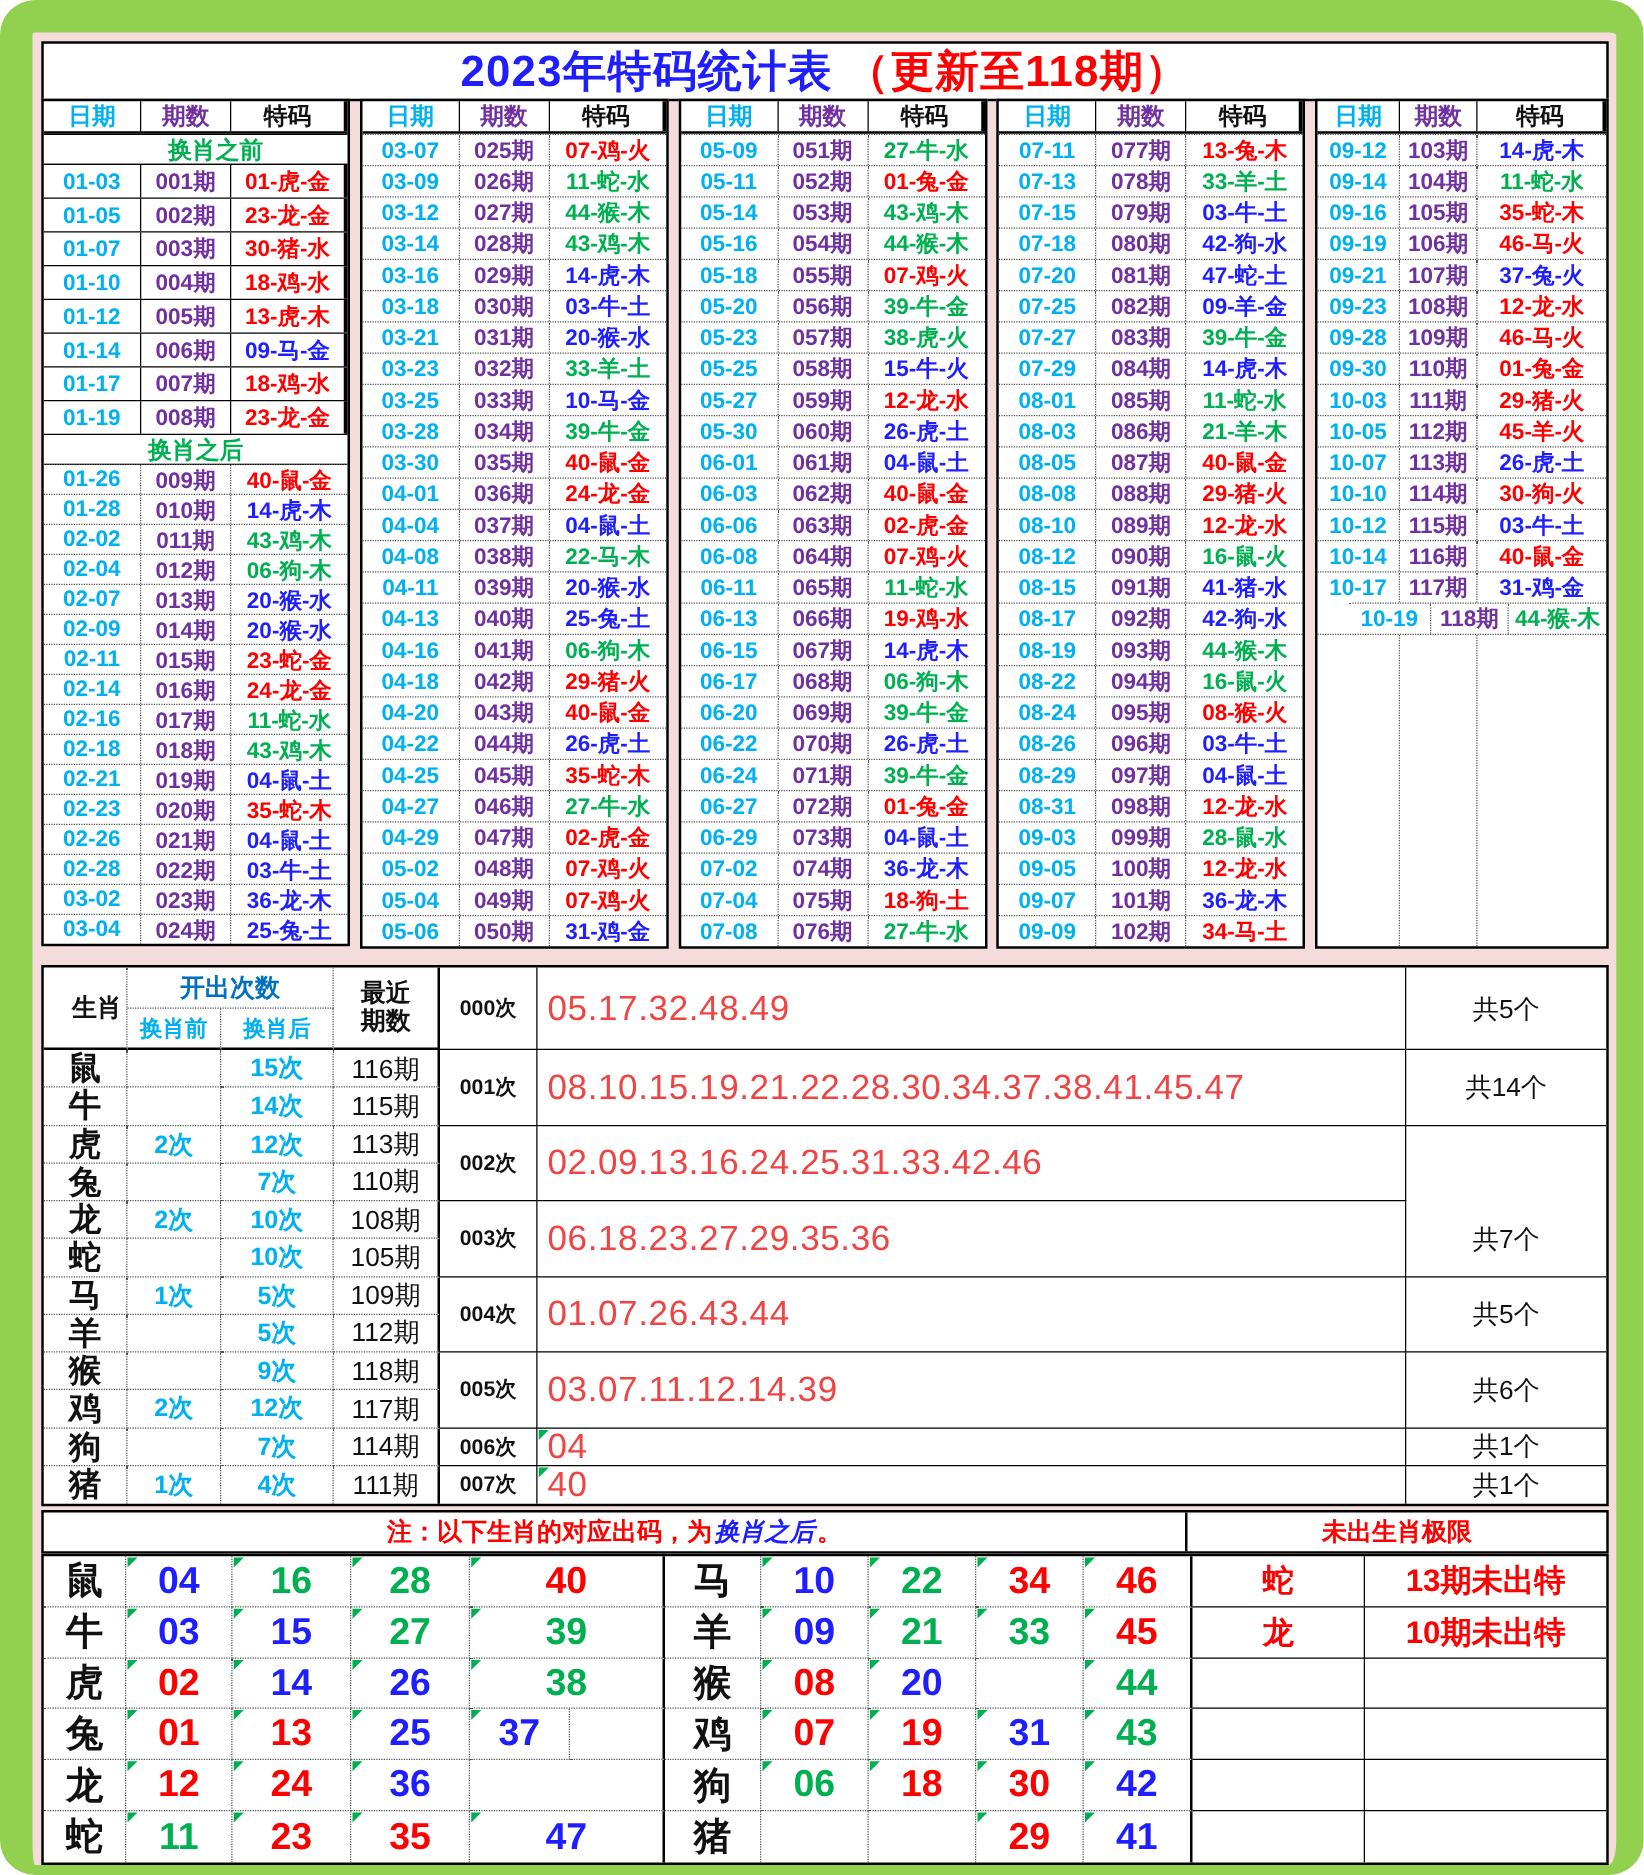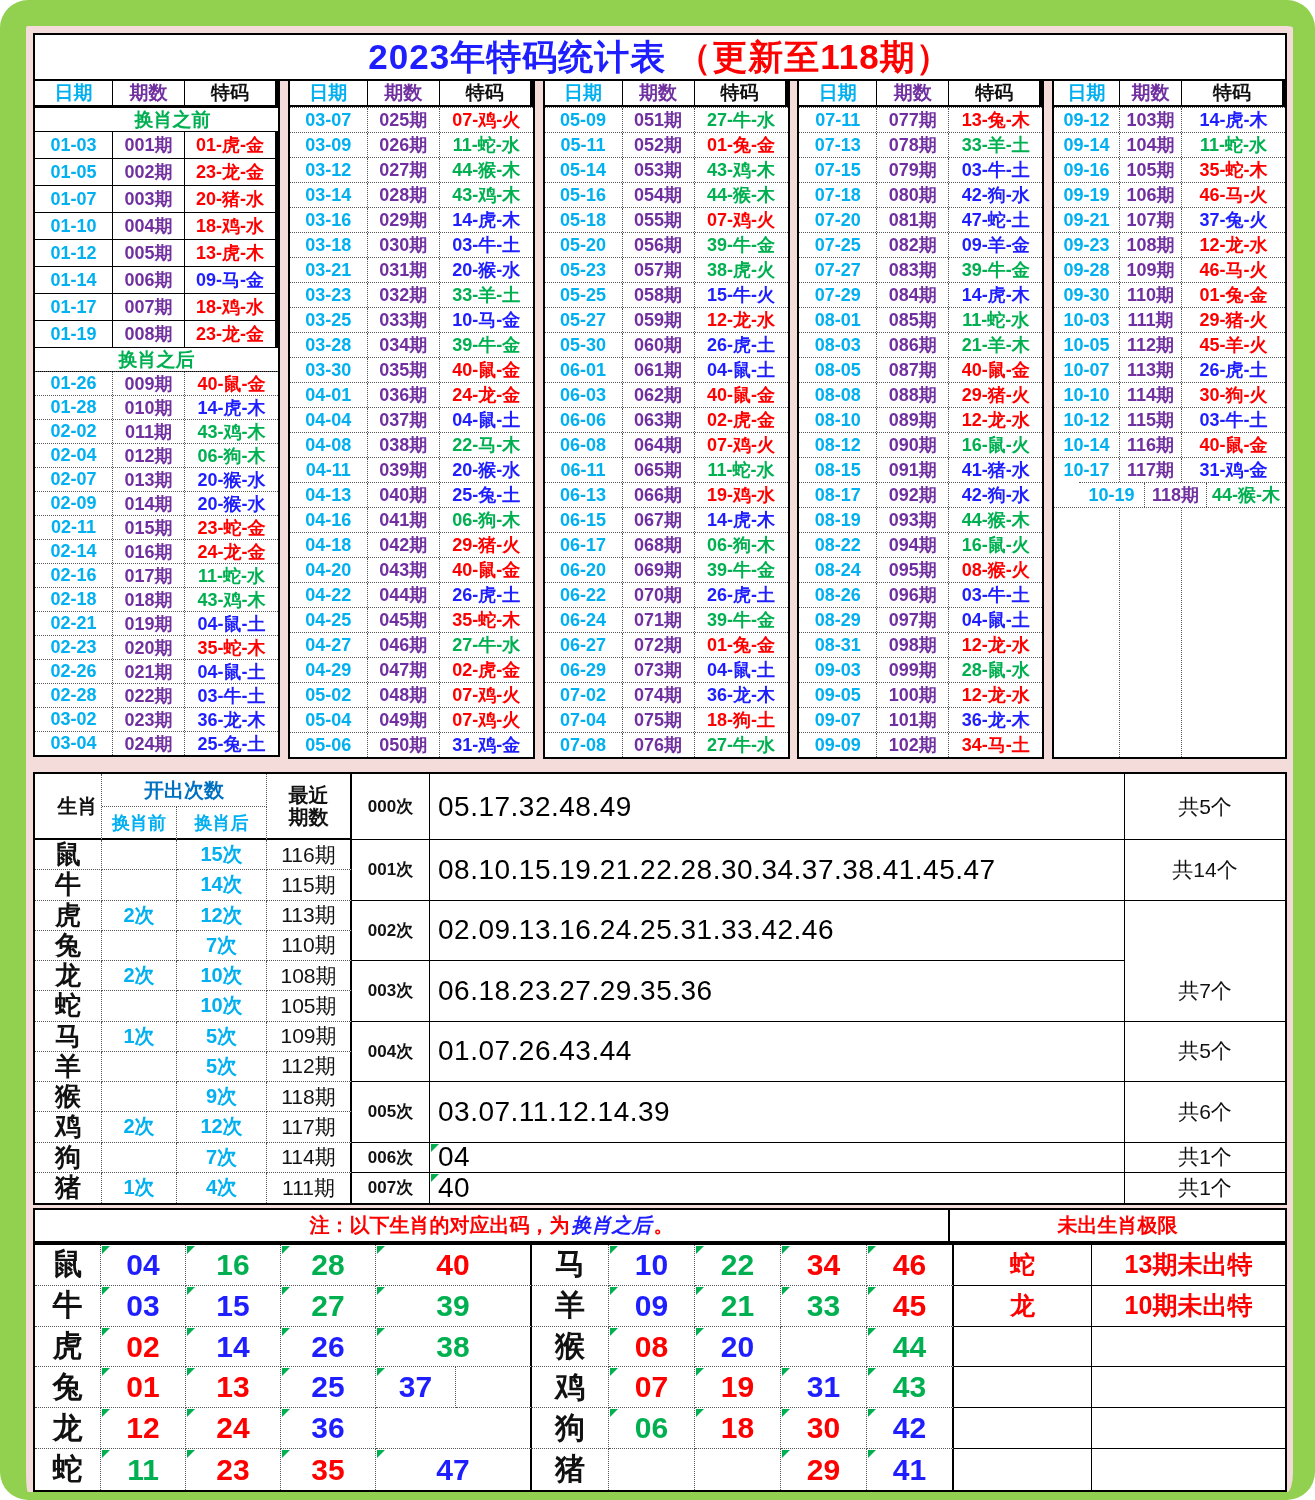--- a/index.html
+++ b/index.html
@@ -37,21 +37,21 @@
   .mc{display:flex;align-items:center;justify-content:center;box-sizing:border-box;overflow:hidden;white-space:nowrap;}
   .rd{border-right:1px dotted #555;}.rs{border-right:1px solid #000;}.rs2{border-right:2px solid #000;}
   .bd{border-bottom:1px dotted #555;}.bs{border-bottom:1px solid #000;}.bs2{border-bottom:2px solid #000;}
   .mh{font-weight:700;font-size:20px;color:#111;}
   .mh.blue{color:#0070C0;}.mh.cyan{color:#00B0F0;font-size:18px;}
   .two-line{flex-direction:column;line-height:1.1;}
   .zch{font-size:26px;font-weight:700;color:#111;}
   .cnt{font-size:20px;font-weight:700;color:#00B0F0;}
   .rec{font-size:21px;color:#111;font-weight:500;}
   .flab{font-size:17px;font-weight:600;color:#111;}
-  .fnums{justify-content:flex-start;padding-left:8px;font-size:28px;color:#000000;font-weight:500;letter-spacing:0.5px;}
+  .fnums{justify-content:flex-start;padding-left:8px;font-size:28px;color:#ef4444;font-weight:500;letter-spacing:0.5px;}
   .ftot{font-size:21px;color:#111;font-weight:500;}
   
   #note-bar{left:7px;top:1182px;width:1254px;height:35px;background:#fff;border:2px solid #000;
     display:grid;grid-template-columns:1fr 335px;}
   .note-cell{display:flex;align-items:center;justify-content:center;font-size:20px;font-weight:700;box-sizing:border-box;}
   .n-red{color:#FE0000;}
   .n-blue{color:#1E1EFF;font-style:italic;margin:0 2px;}
   
   #mapping-table{left:7px;top:1217px;width:1254px;height:249px;background:#fff;border:2px solid #000;
     display:grid;grid-template-columns:66px 85px 95px 95px 80px 76px 77px 86px 86px 86px 87px 138px 1fr;
@@ -87,21 +87,21 @@
           <div class="c c3 w-red">01-虎-金</div>
         </div>
         <div class="r sl" style="height: 27px;">
           <div class="c c1 cd">01-05</div>
           <div class="c c2 cp">002期</div>
           <div class="c c3 w-red">23-龙-金</div>
         </div>
         <div class="r sl" style="height: 27px;">
           <div class="c c1 cd">01-07</div>
           <div class="c c2 cp">003期</div>
-          <div class="c c3 w-red">20-猪-水</div>
+          <div class="c c3 w-red">30-猪-水</div>
         </div>
         <div class="r sl" style="height: 27px;">
           <div class="c c1 cd">01-10</div>
           <div class="c c2 cp">004期</div>
           <div class="c c3 w-red">18-鸡-水</div>
         </div>
         <div class="r sl" style="height: 27px;">
           <div class="c c1 cd">01-12</div>
           <div class="c c2 cp">005期</div>
           <div class="c c3 w-red">13-虎-木</div>

